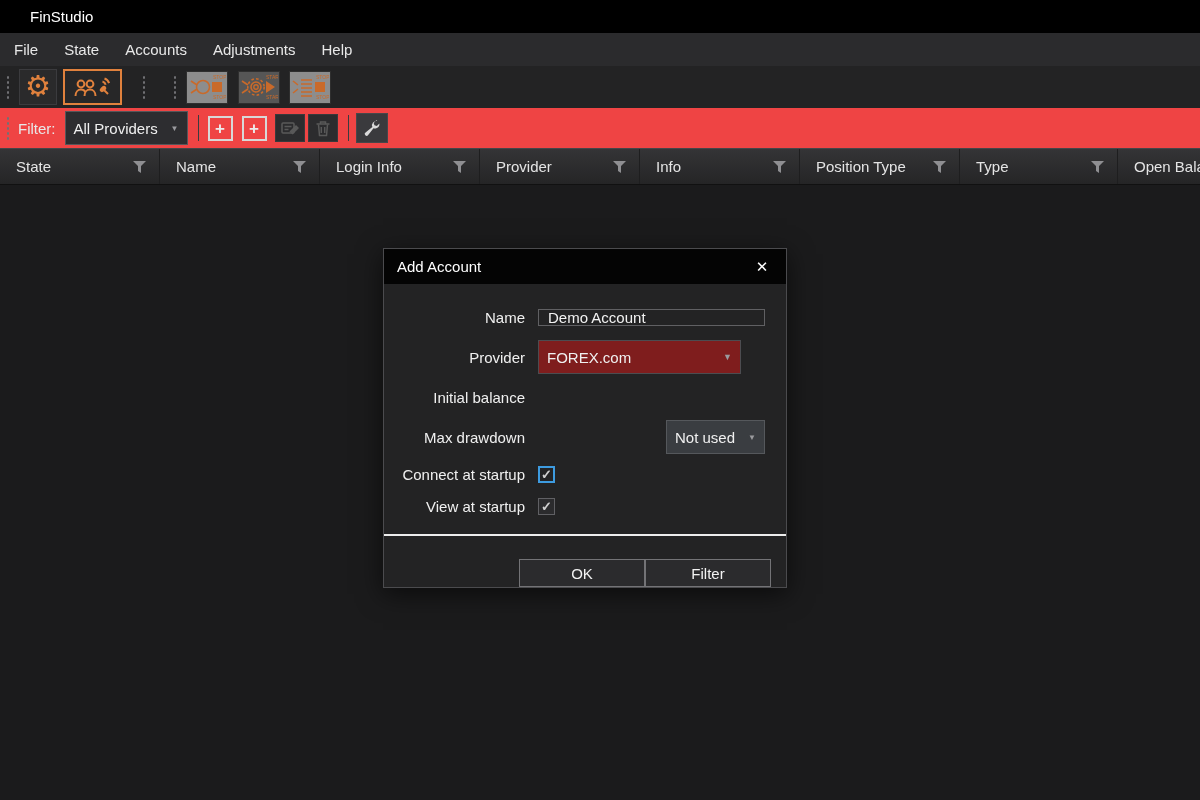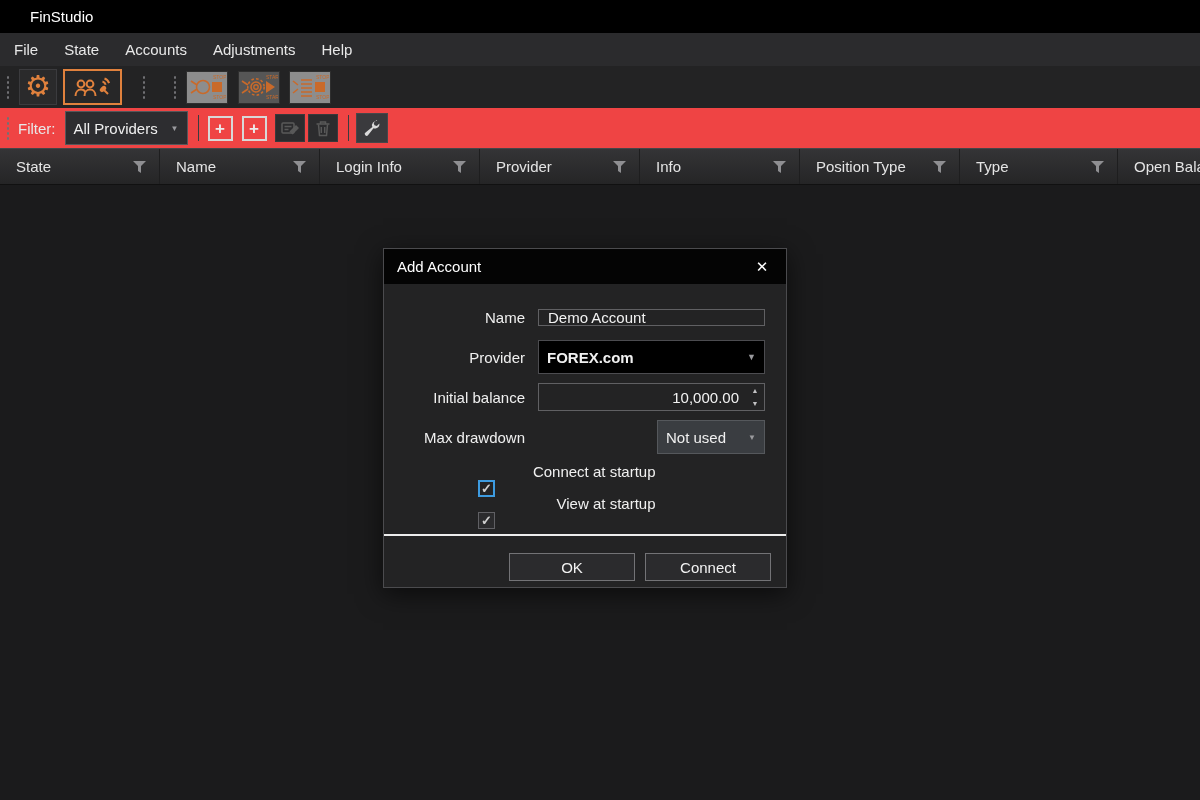--- a/index.html
+++ b/index.html
@@ -66,44 +66,44 @@
   .dialog { position:absolute; left:383px; top:248px; width:404px; height:340px;
     background:#232324; border:1px solid #4b4b4e; box-shadow:0 6px 24px rgba(0,0,0,.6);
     display:flex; flex-direction:column; }
   .dlg-title { height:35px; background:#040404; display:flex; align-items:center;
     padding:0 13px; flex:0 0 auto; }
   .dlg-title .txt { color:#fff; font-size:15px; }
   .dlg-close { margin-left:auto; color:#fff; font-size:15px; width:22px; height:22px;
     display:flex; align-items:center; justify-content:center; cursor:default; }
   .dlg-body { padding-top:19px; flex:0 0 250px; }
   .row { display:flex; align-items:center; margin-bottom:12px; height:28px; }
-  .row.cb { height:22px; margin-bottom:10px;flex-direction:column; }
+  .row.cb { height:22px; margin-bottom:10px; }
   .row.cb1 { margin-top:1px; }
   .lbl { width:141px; text-align:right; color:#f0f0f0; font-size:15px; flex:0 0 auto; }
   .ctl { margin-left:13px; width:227px; display:flex; align-items:center; }
   .txt-input { width:227px; height:17px; background:#232324; border:1px solid #606063;
     color:#f2f2f2; font-size:15px; padding:0 9px; font-family:"Liberation Sans",sans-serif; outline:none; }
-  .dd-provider { width:227px; background:#000000; border:1px solid #4c4c50;font-weight:bold; }
+  .dd-provider { width:203px; background:#7f1d1d; border:1px solid #4c4c50; }
   .dd-provider .caret { font-size:9px; }
   .num-wrap { width:227px; height:28px; border:1px solid #606063; background:#232324;
     display:flex; align-items:stretch; }
   .num-input { flex:1 1 auto; background:transparent; border:none; outline:none;
     color:#f2f2f2; font-size:15px; text-align:right; padding-right:7px;
     font-family:"Liberation Sans",sans-serif; min-width:0; }
   .spin { width:18px; display:flex; flex-direction:column; }
   .spin div { flex:1; display:flex; align-items:center; justify-content:center;
     color:#c2c2c4; font-size:7px; cursor:default; }
-  .dd-notused { width:108px; margin-left:auto; background:#3a3d41; border:1px solid #55585c; }
+  .dd-notused { width:99px; margin-left:auto; background:#3a3d41; border:1px solid #55585c; }
   .checkbox { width:17px; height:17px; display:flex; align-items:center; justify-content:center;
     background:#232324; font-size:13px; font-weight:bold; color:#cfcfcf; cursor:default; }
   .checkbox.focused { border:2px solid #3d9be0; }
   .checkbox.normal  { border:1px solid #606064; background:#2b2b2d; }
   .dlg-sep { height:2px; background:#ededed; flex:0 0 auto; }
-  .dlg-footer { flex:1 1 auto; display:flex; justify-content:flex-end; align-items:center;
-    padding:11px 15px 0 0; gap:10px; }
+  .dlg-footer { flex:1 1 auto; display:flex; justify-content:flex-end; align-items:flex-end;
+    padding:11px 15px 0 0; }
   .dlg-btn { width:126px; height:28px; background:#2b2b2d; border:1px solid #737376;
     color:#f2f2f2; font-size:15px; display:flex; align-items:center; justify-content:center;
     font-family:"Liberation Sans",sans-serif; cursor:default; }
 </style>
 </head>
 <body>
 
 <div class="app">
 
   <div class="titlebar">
@@ -294,29 +294,20 @@
         <div class="ctl">
           <div class="dropdown dd-provider">
             <span>FOREX.com</span>
             <span class="caret">▼</span>
           </div>
         </div>
       </div>
 
       <div class="row">
         <div class="lbl">Initial balance</div>
-        <div class="ctl">
-          <div class="num-wrap">
-            <input class="num-input" type="text" value="10,000.00" style="">
-            <div class="spin">
-              <div>▲</div>
-              <div>▼</div>
-            </div>
-          </div>
-        </div>
       </div>
 
       <div class="row">
         <div class="lbl">Max drawdown</div>
         <div class="ctl">
           <div class="dropdown dd-notused">
             <span>Not used</span>
             <span class="caret">▼</span>
           </div>
         </div>
@@ -338,17 +329,17 @@
             <span>✓</span>
           </div>
         </div>
       </div>
     </div>
 
     <div class="dlg-sep"></div>
 
     <div class="dlg-footer">
       <button class="dlg-btn">OK</button>
-      <button class="dlg-btn">Connect</button>
+      <button class="dlg-btn">Filter</button>
     </div>
   </div>
 
 </div>
 
 </body></html>

